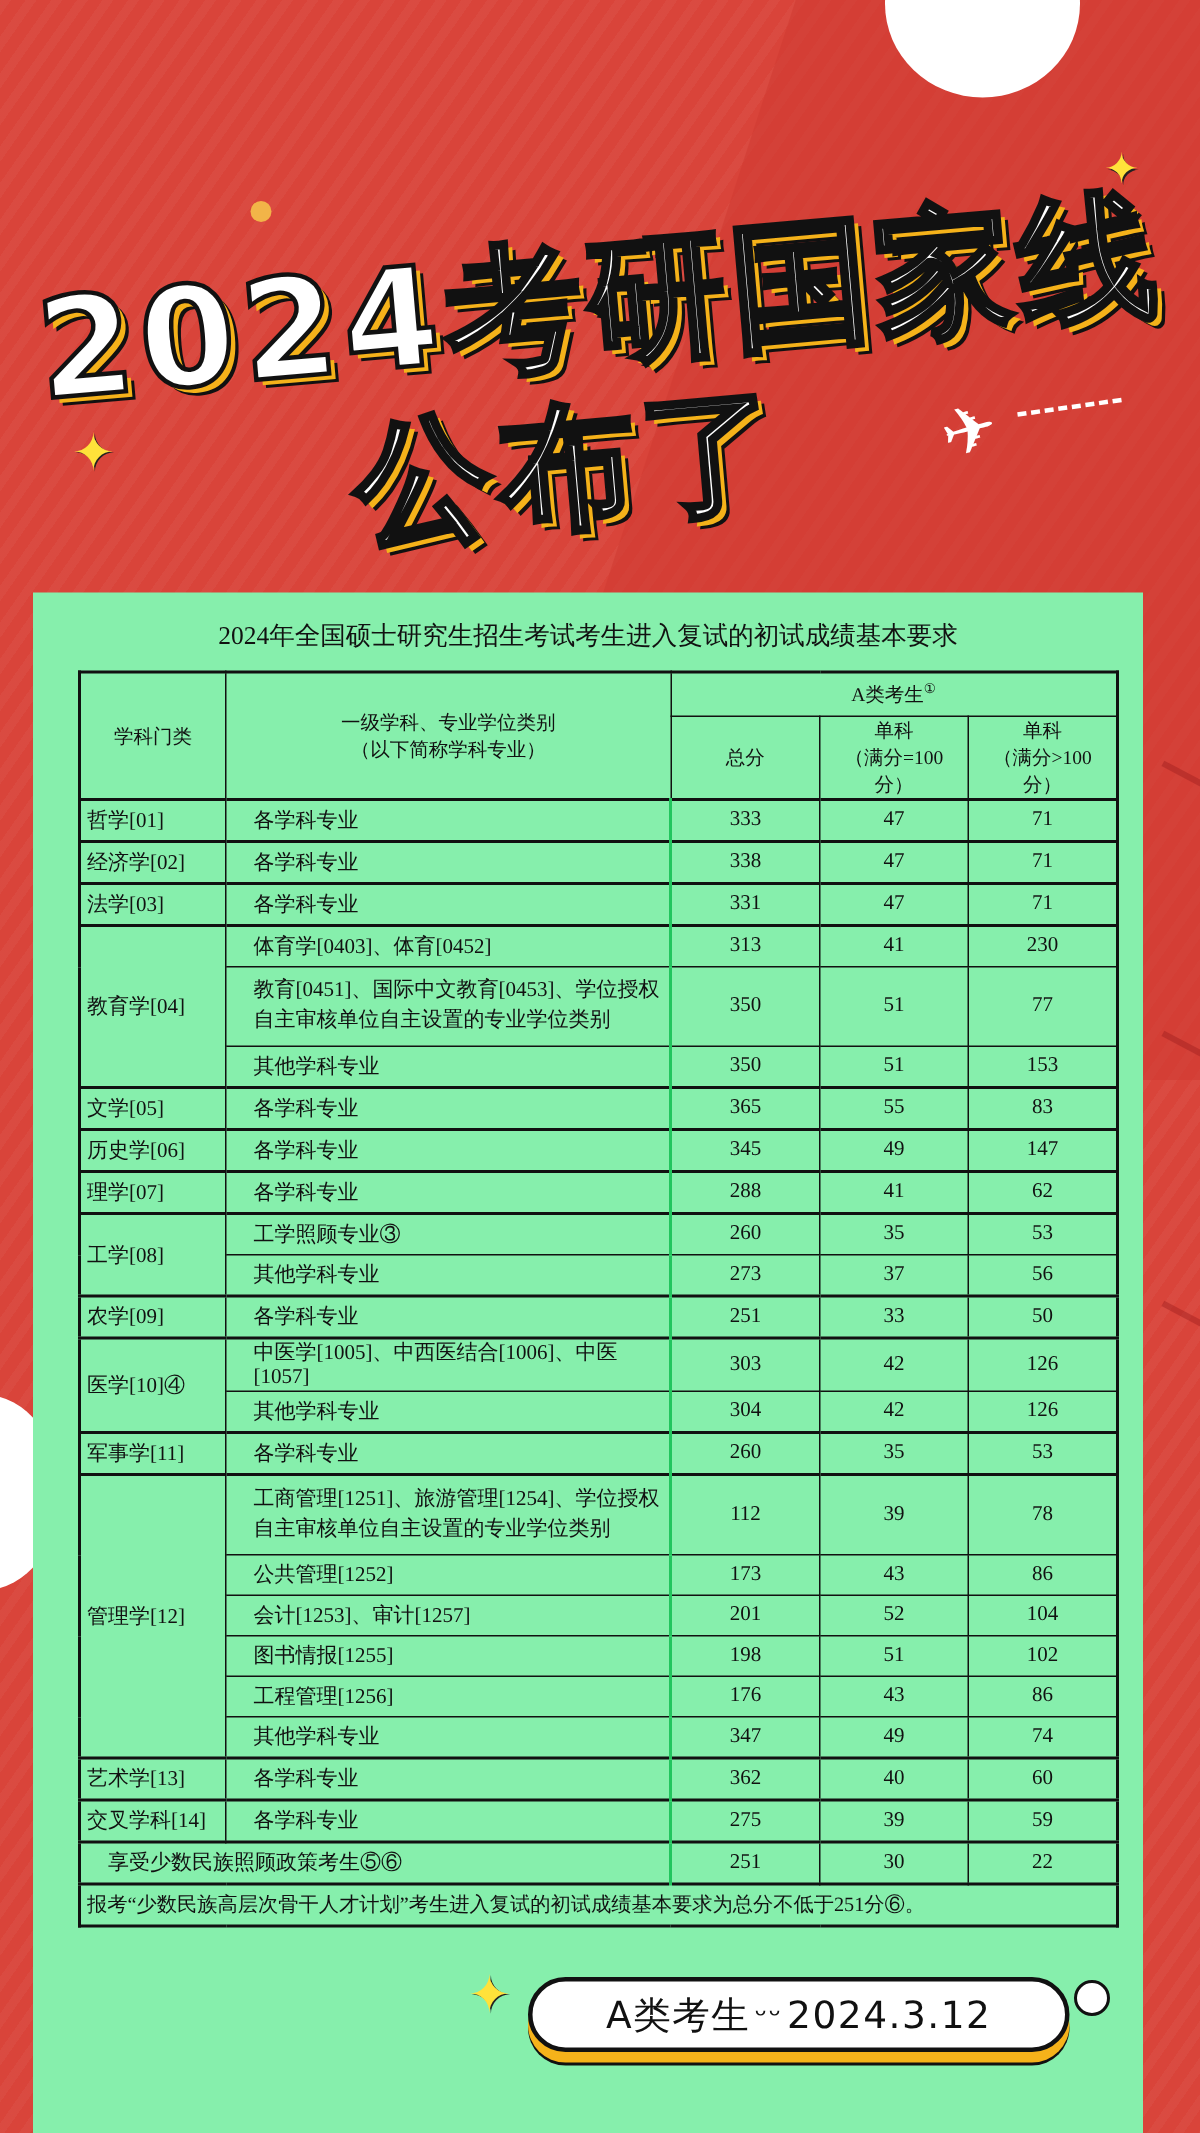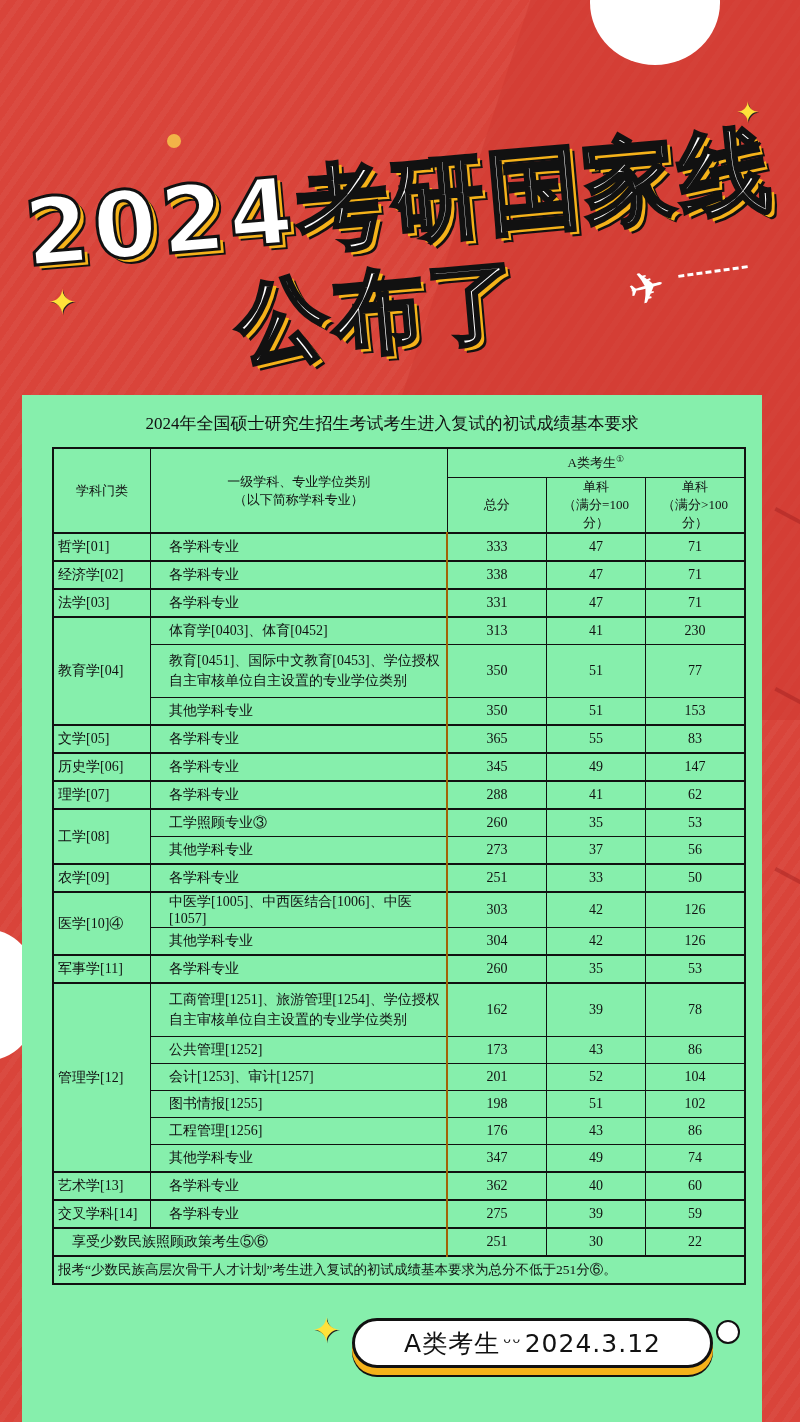--- a/index.html
+++ b/index.html
@@ -52,21 +52,21 @@
     border-collapse: collapse; font-size: 14px; color: #111;
   }
   table.scores td, table.scores th {
     border: 1px solid #111; padding: 0 4px; height: 26px; font-weight: normal;
   }
   table.scores { border: 2px solid #111; }
   table.scores th { font-size: 13px; text-align: center; }
   table.scores td.num { text-align: center; width: 90px; }
   table.scores td.cat { width: 88px; }
   table.scores .sep td { border-top: 2px solid #111; }
-  table.scores td.divider-right { border-right: 2px solid #a16207; padding-left: 18px; }
+  table.scores td.divider-right { border-right: 2px solid #22c55e; padding-left: 18px; }
   .note-row td { font-size: 13.5px; height: 30px; font-family: Liberation Serif, serif; }
   sup { font-size: 9px; }
   .watermark {
     position: absolute; right: 14px; bottom: 4px; font-size: 24px; color: rgba(120,120,120,.45);
     font-family: Liberation Serif, serif;
   }
 
   .badge {
     position: absolute; left: 352px; top: 1318px; width: 355px; height: 44px;
     background: #fff; border: 3px solid #111; border-radius: 26px;
@@ -227,21 +227,21 @@
       <tr class="sep">
         <td class="cat">军事学[11]</td>
         <td class="divider-right">各学科专业</td>
         <td class="num">260</td>
         <td class="num">35</td>
         <td class="num">53</td>
       </tr>
       <tr class="sep">
         <td class="cat" rowspan="6">管理学[12]</td>
         <td class="divider-right" style="height:52px;line-height:1.4">工商管理[1251]、旅游管理[1254]、学位授权自主审核单位自主设置的专业学位类别</td>
-        <td class="num">162</td>
+        <td class="num">112</td>
         <td class="num">39</td>
         <td class="num">78</td>
       </tr>
       <tr>
         <td class="divider-right">公共管理[1252]</td>
         <td class="num">173</td>
         <td class="num">43</td>
         <td class="num">86</td>
       </tr>
       <tr>

